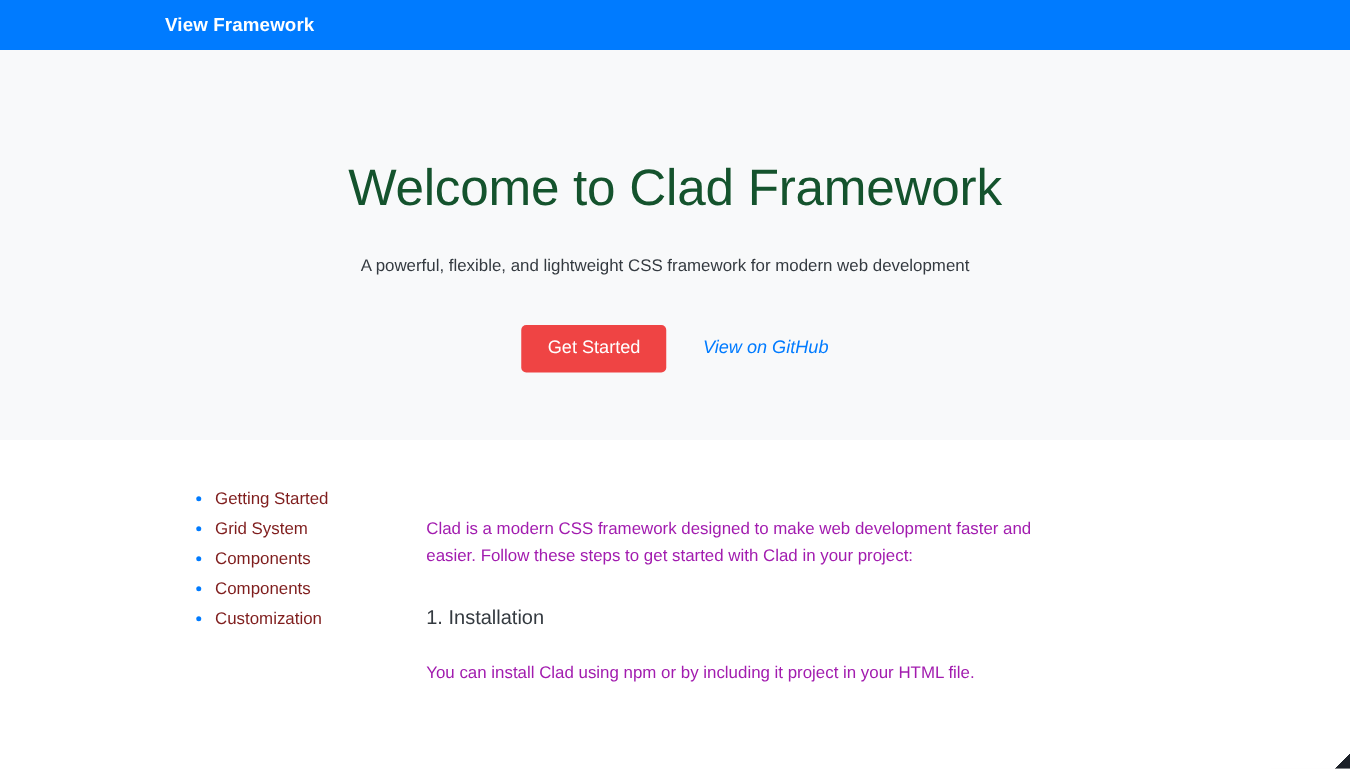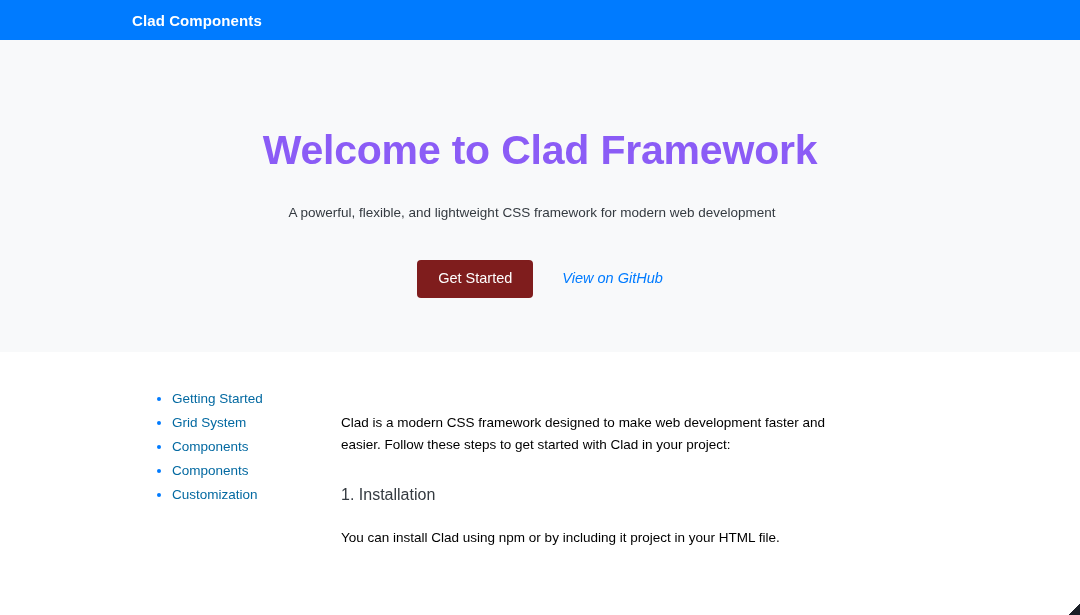--- a/index.html
+++ b/index.html
@@ -42,42 +42,42 @@
     background: #f8f9fa;
     display: flex;
     flex-direction: column;
     align-items: center;
     justify-content: flex-start;
     padding-top: 86px;
   }
   .hero-title {
     margin: 0;
     font-size: 41px;
-    font-weight: 700;
-    color: #8b5cf6;
+    font-weight: 400;
+    color: #14532d;
     line-height: 1.2;
     letter-spacing: -0.2px;
     text-align: center;
   }
   .hero-subtitle {
     margin: 28px 16px 0 0;
     font-size: 13.5px;
     font-weight: 400;
     color: #343a40;
     text-align: center;
     line-height: 1.5;
   }
   .hero-actions {
     margin-top: 37px;
     display: flex;
     align-items: center;
     gap: 29px;
   }
   .btn-primary {
-    background: #7f1d1d;
+    background: #ef4444;
     color: #ffffff;
     border: none;
     border-radius: 4px;
     font-family: "Liberation Sans", sans-serif;
     font-size: 14.5px;
     font-weight: 400;
     padding: 10px 21px;
     line-height: 1.2;
     cursor: pointer;
     white-space: nowrap;
@@ -110,21 +110,21 @@
     padding-left: 172px;
     font-size: 0;
   }
   .toc > li {
     font-size: 13.5px;
     line-height: 1;
     margin-bottom: 5.5px;
     color: #007bff;
   }
   .toc a {
-    color: #0369a1;
+    color: #7f1d1d;
     text-decoration: none;
     font-size: 13.5px;
     line-height: 18.5px;
     display: inline-block;
   }
   .toc ul {
     list-style: circle;
     margin: 5.5px 0 1px 0;
     padding-left: 43px;
   }
@@ -144,21 +144,21 @@
     font-size: 30px;
     font-weight: 400;
     color: #343a40;
     line-height: 1.25;
     letter-spacing: -0.1px;
   }
   .main p {
     margin: 22px 0 0 0;
     font-size: 13.5px;
     line-height: 1.65;
-    color: #000000;
+    color: #a21caf;
     max-width: 506px;
   }
   .main h2 {
     margin: 28px 0 0 0;
     font-size: 16px;
     font-weight: 400;
     color: #343a40;
     line-height: 1.25;
   }
 
@@ -170,21 +170,21 @@
     width: 12px;
     height: 12px;
     background: linear-gradient(135deg, rgba(255,255,255,0) 50%, #1b2028 50%);
     pointer-events: none;
   }
 </style>
 </head>
 <body>
 
 <div class="navbar">
-  <span class="navbar-brand">Clad Components</span>
+  <span class="navbar-brand">View Framework</span>
 </div>
 
 <section class="hero">
   <h1 class="hero-title">Welcome to Clad Framework</h1>
   <p class="hero-subtitle">A powerful, flexible, and lightweight CSS framework for modern web development</p>
   <div class="hero-actions">
     <button class="btn-primary">Get Started</button>
     <a class="btn-link">View on GitHub</a>
   </div>
 </section>

